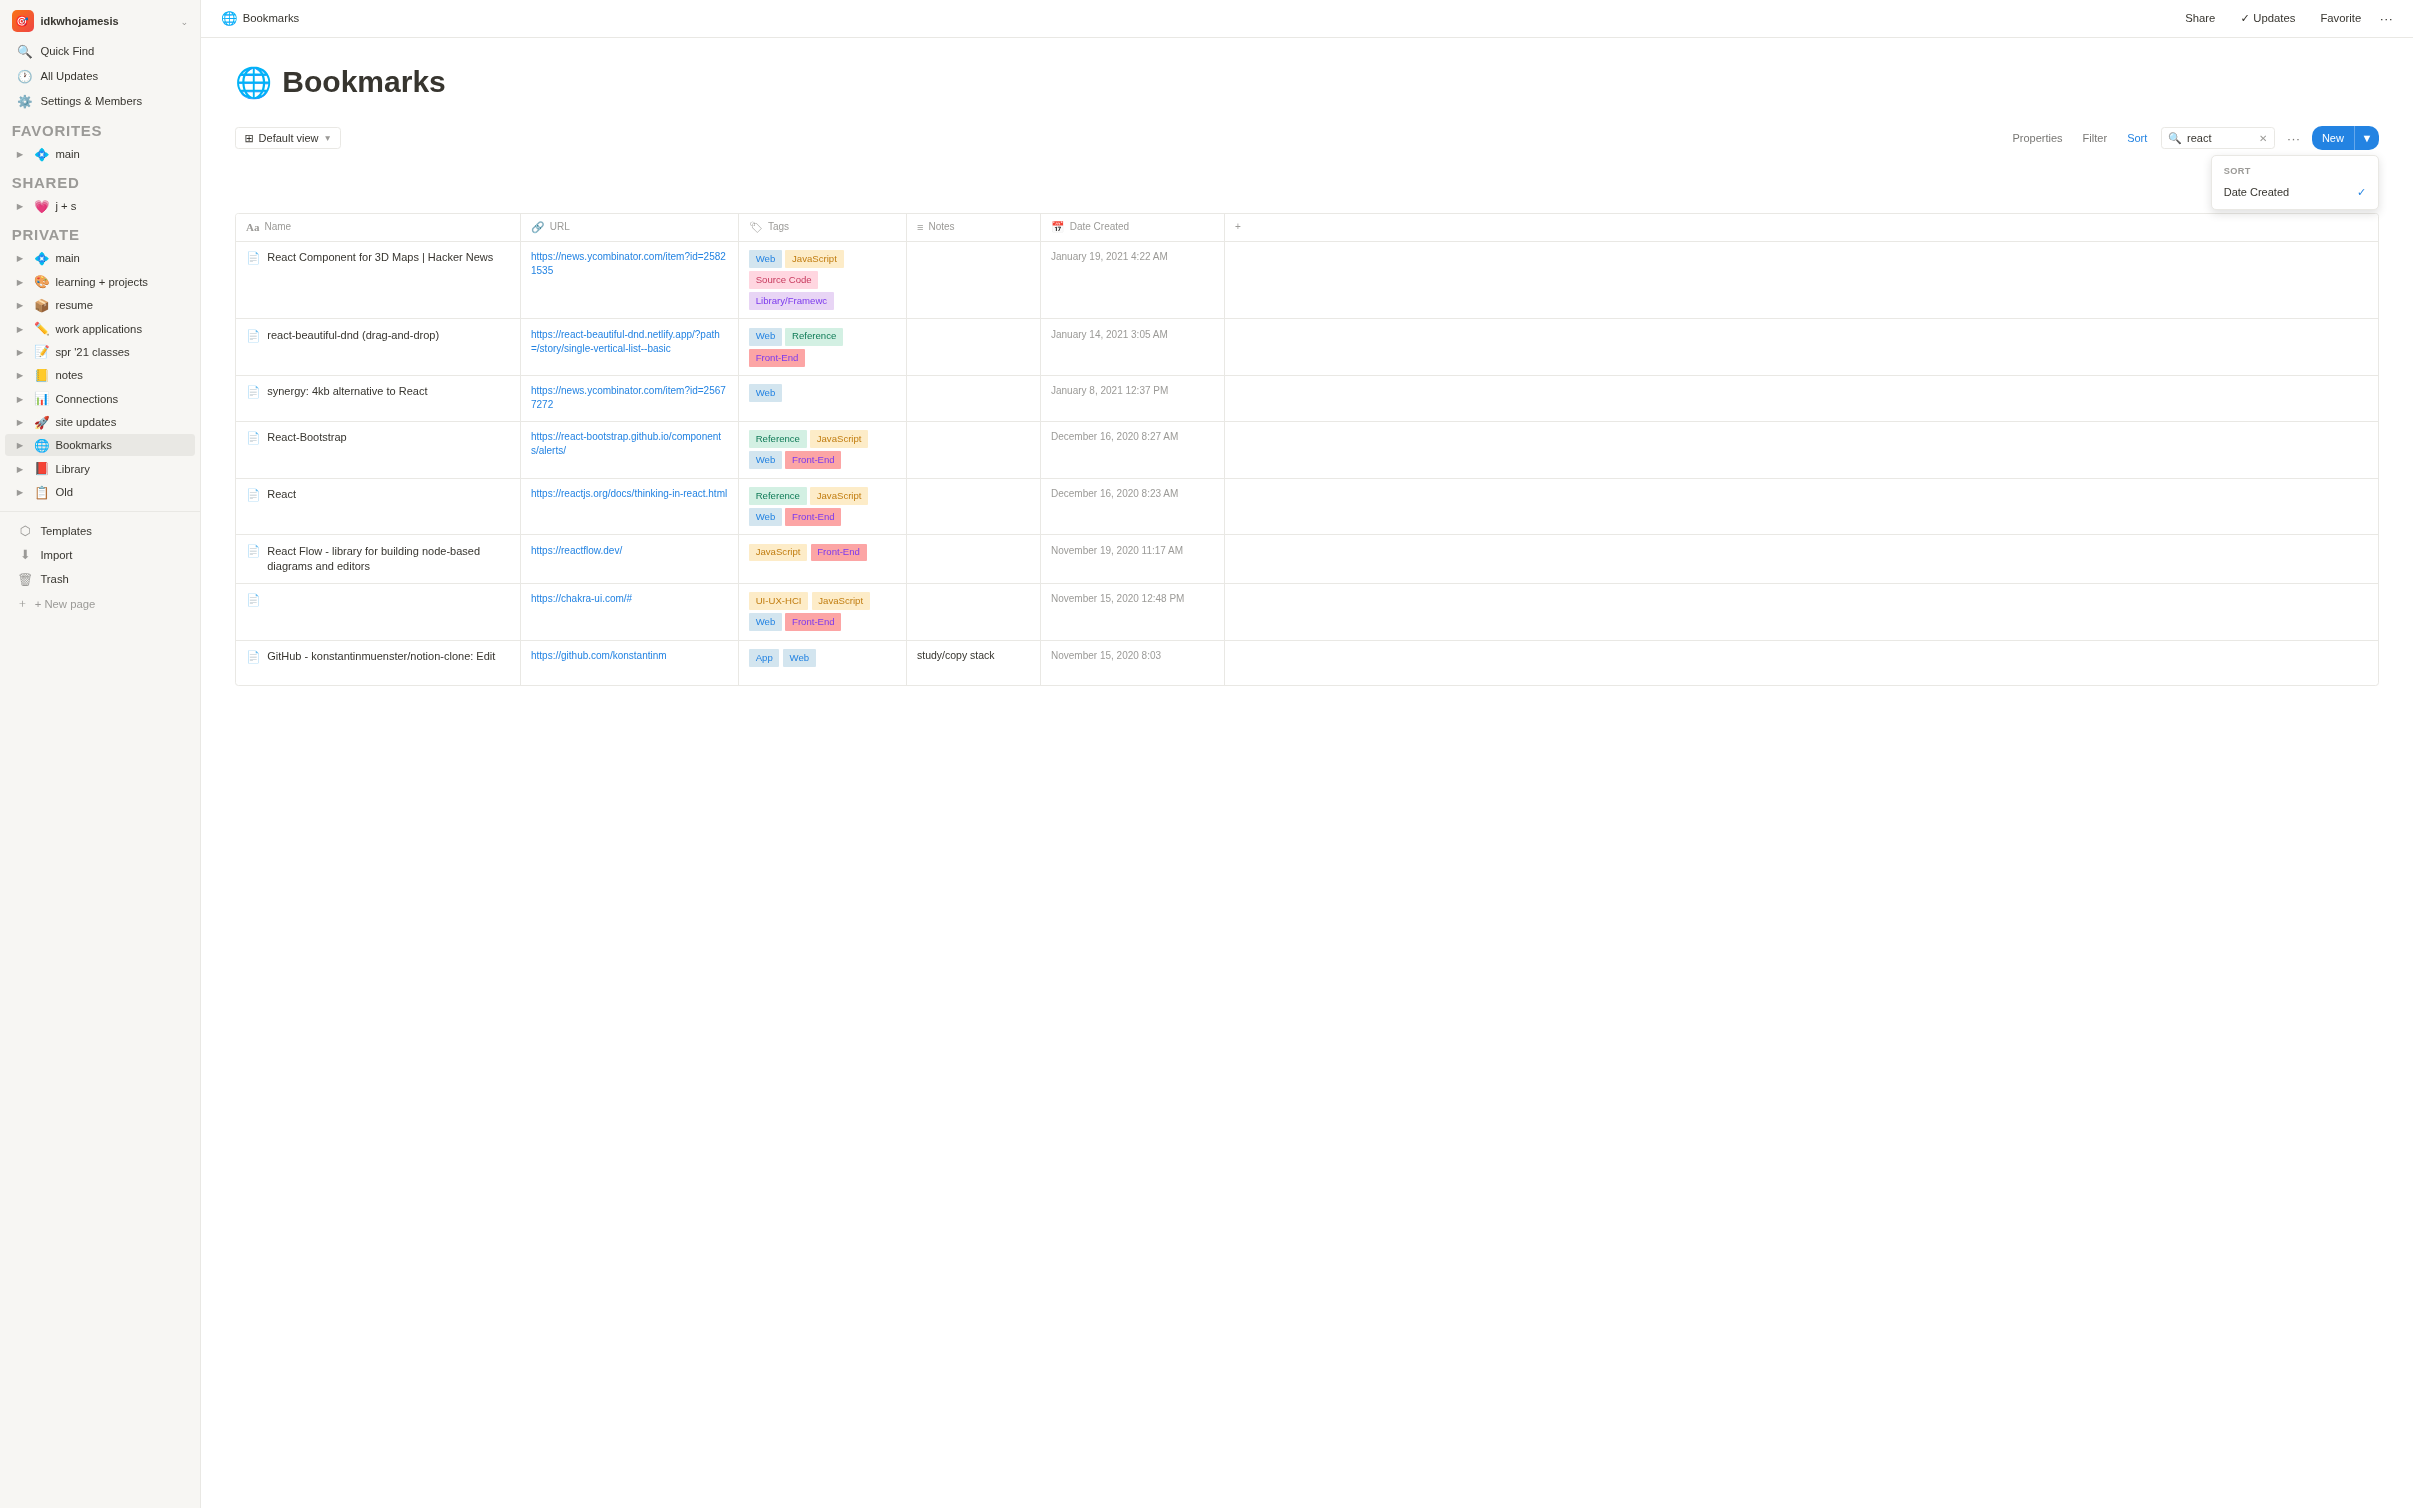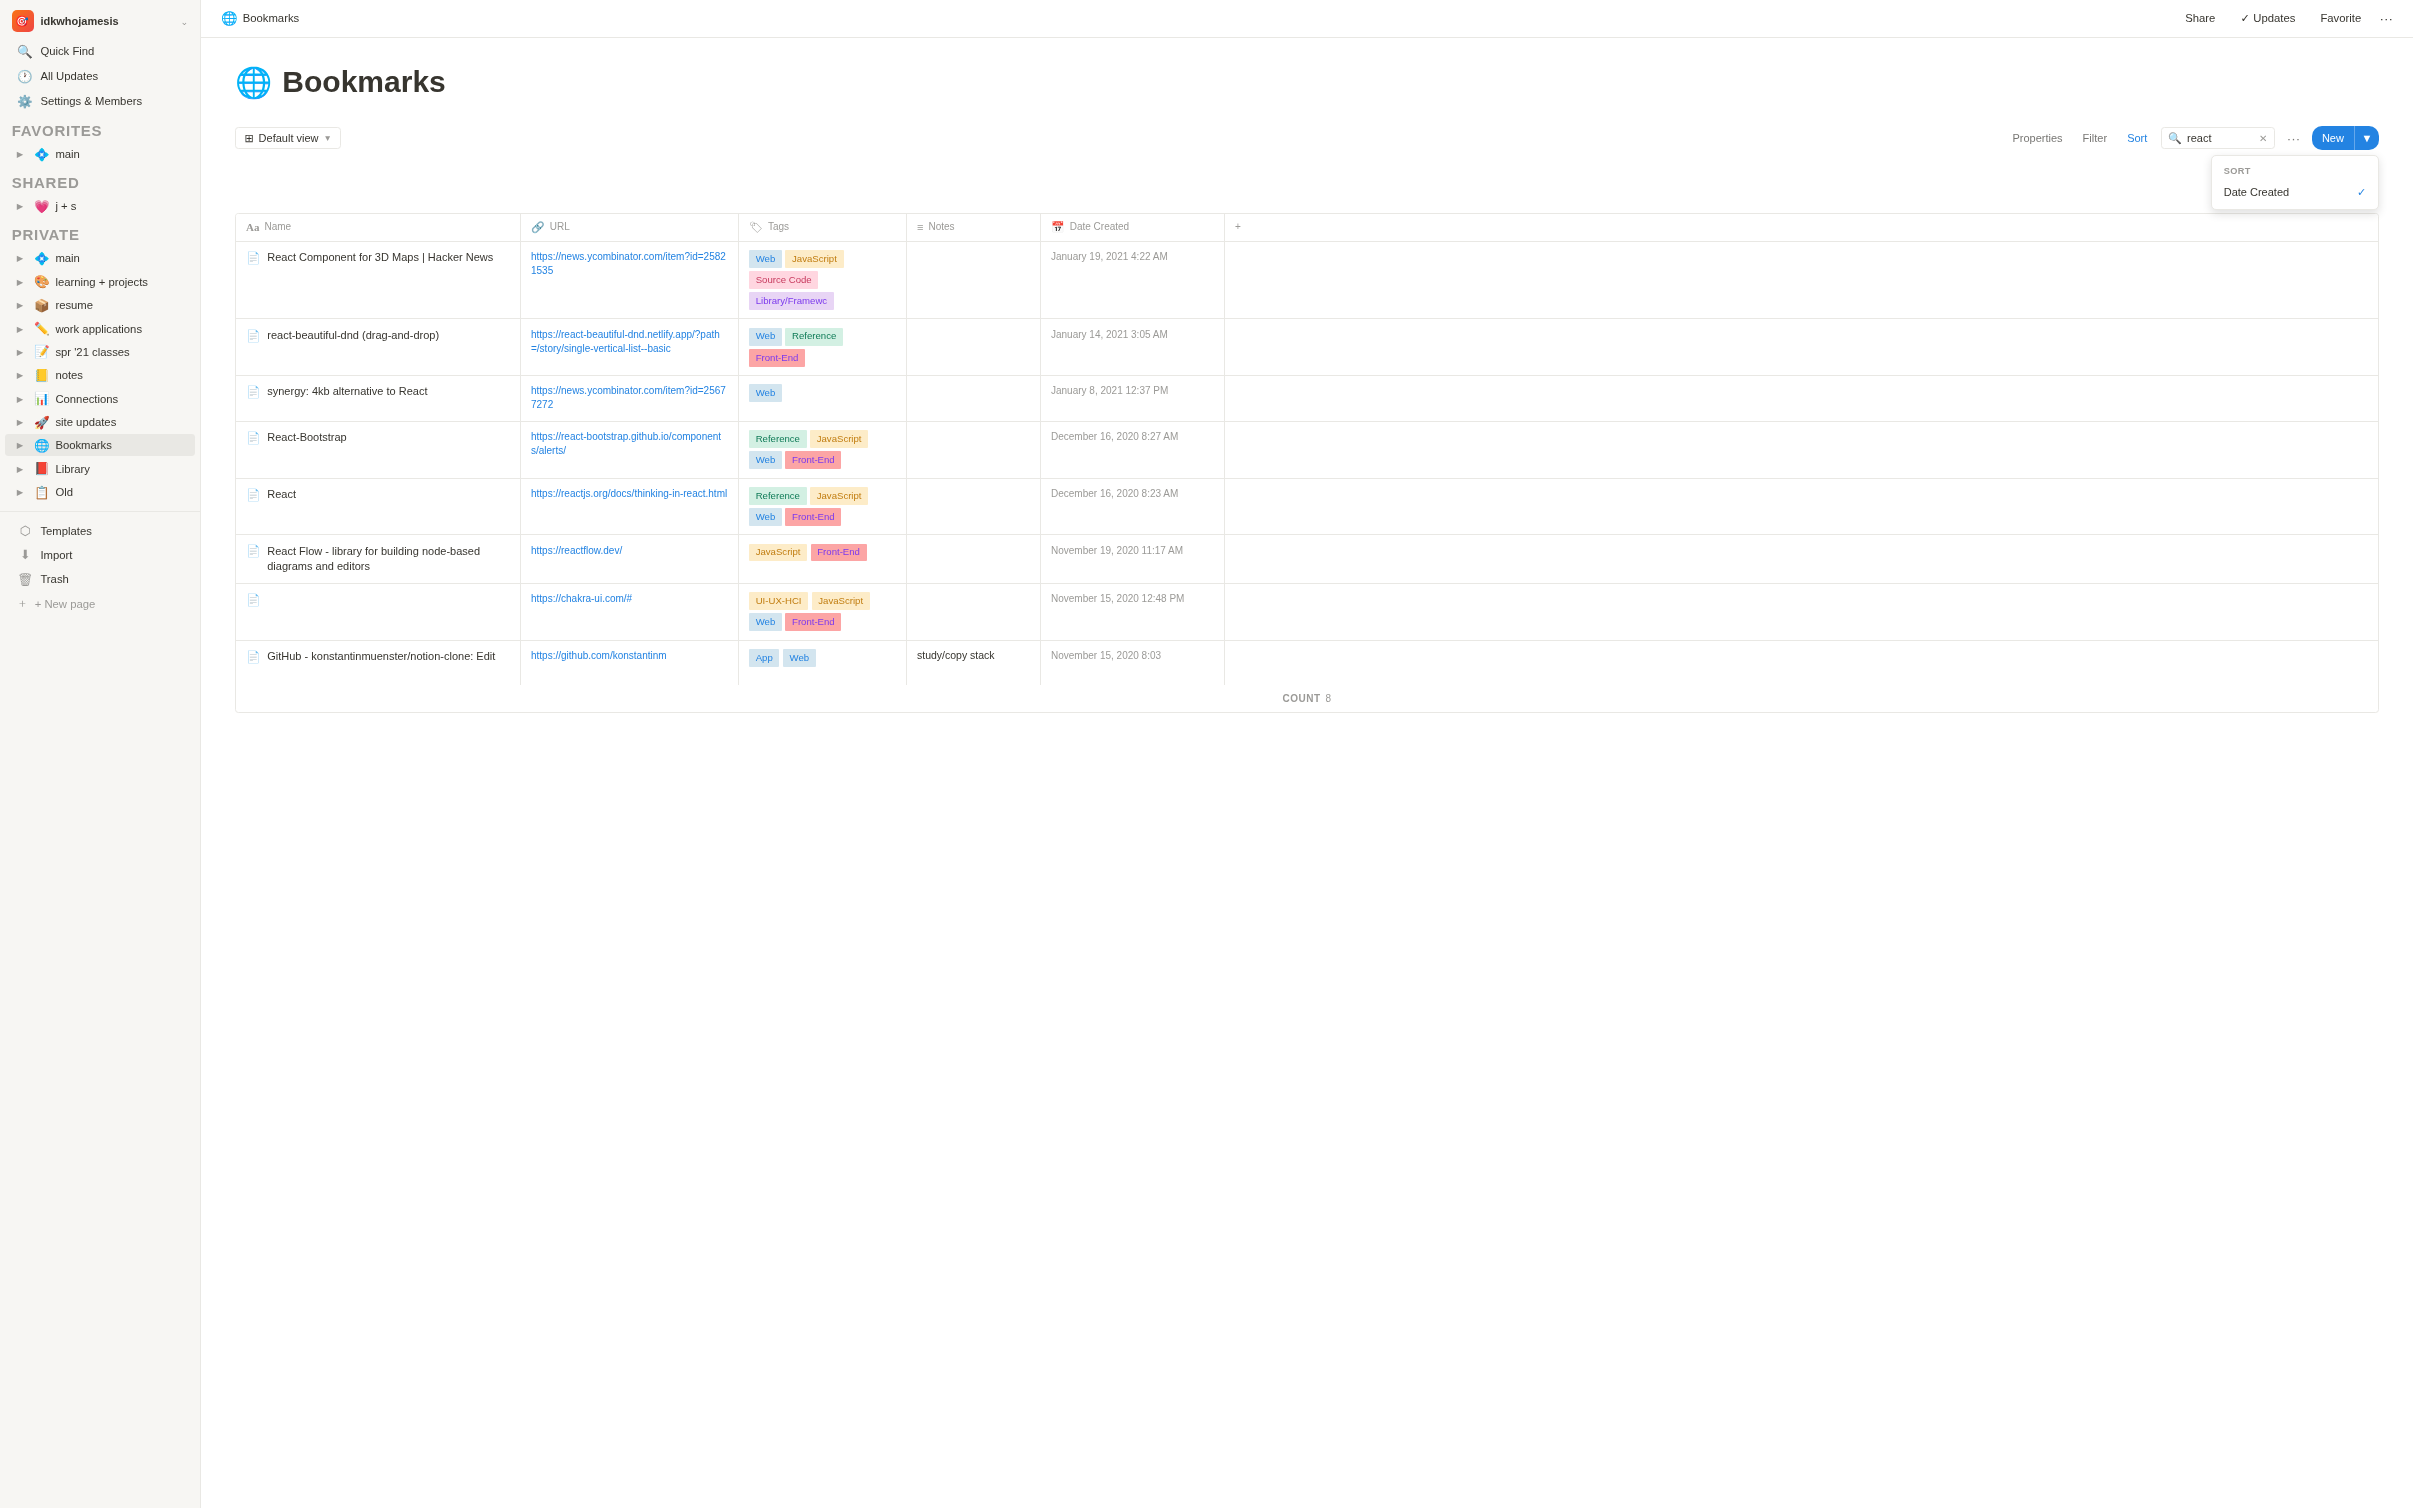--- a/index.html
+++ b/index.html
@@ -629,20 +629,16 @@
             <div class="table-cell">
               <span class="notes-text">study/copy stack</span>
             </div>
             <div class="table-cell">
               <span class="date-text">November 15, 2020 8:03</span>
             </div>
             <div class="table-cell"></div>
           </div>
         </div>
 
-      <div class="count-bar">
-        <span class="count-label">COUNT</span>
-        <span>8</span>
-      </div>
     </div>
   </div>
 </div>
 
 
 </body></html>

